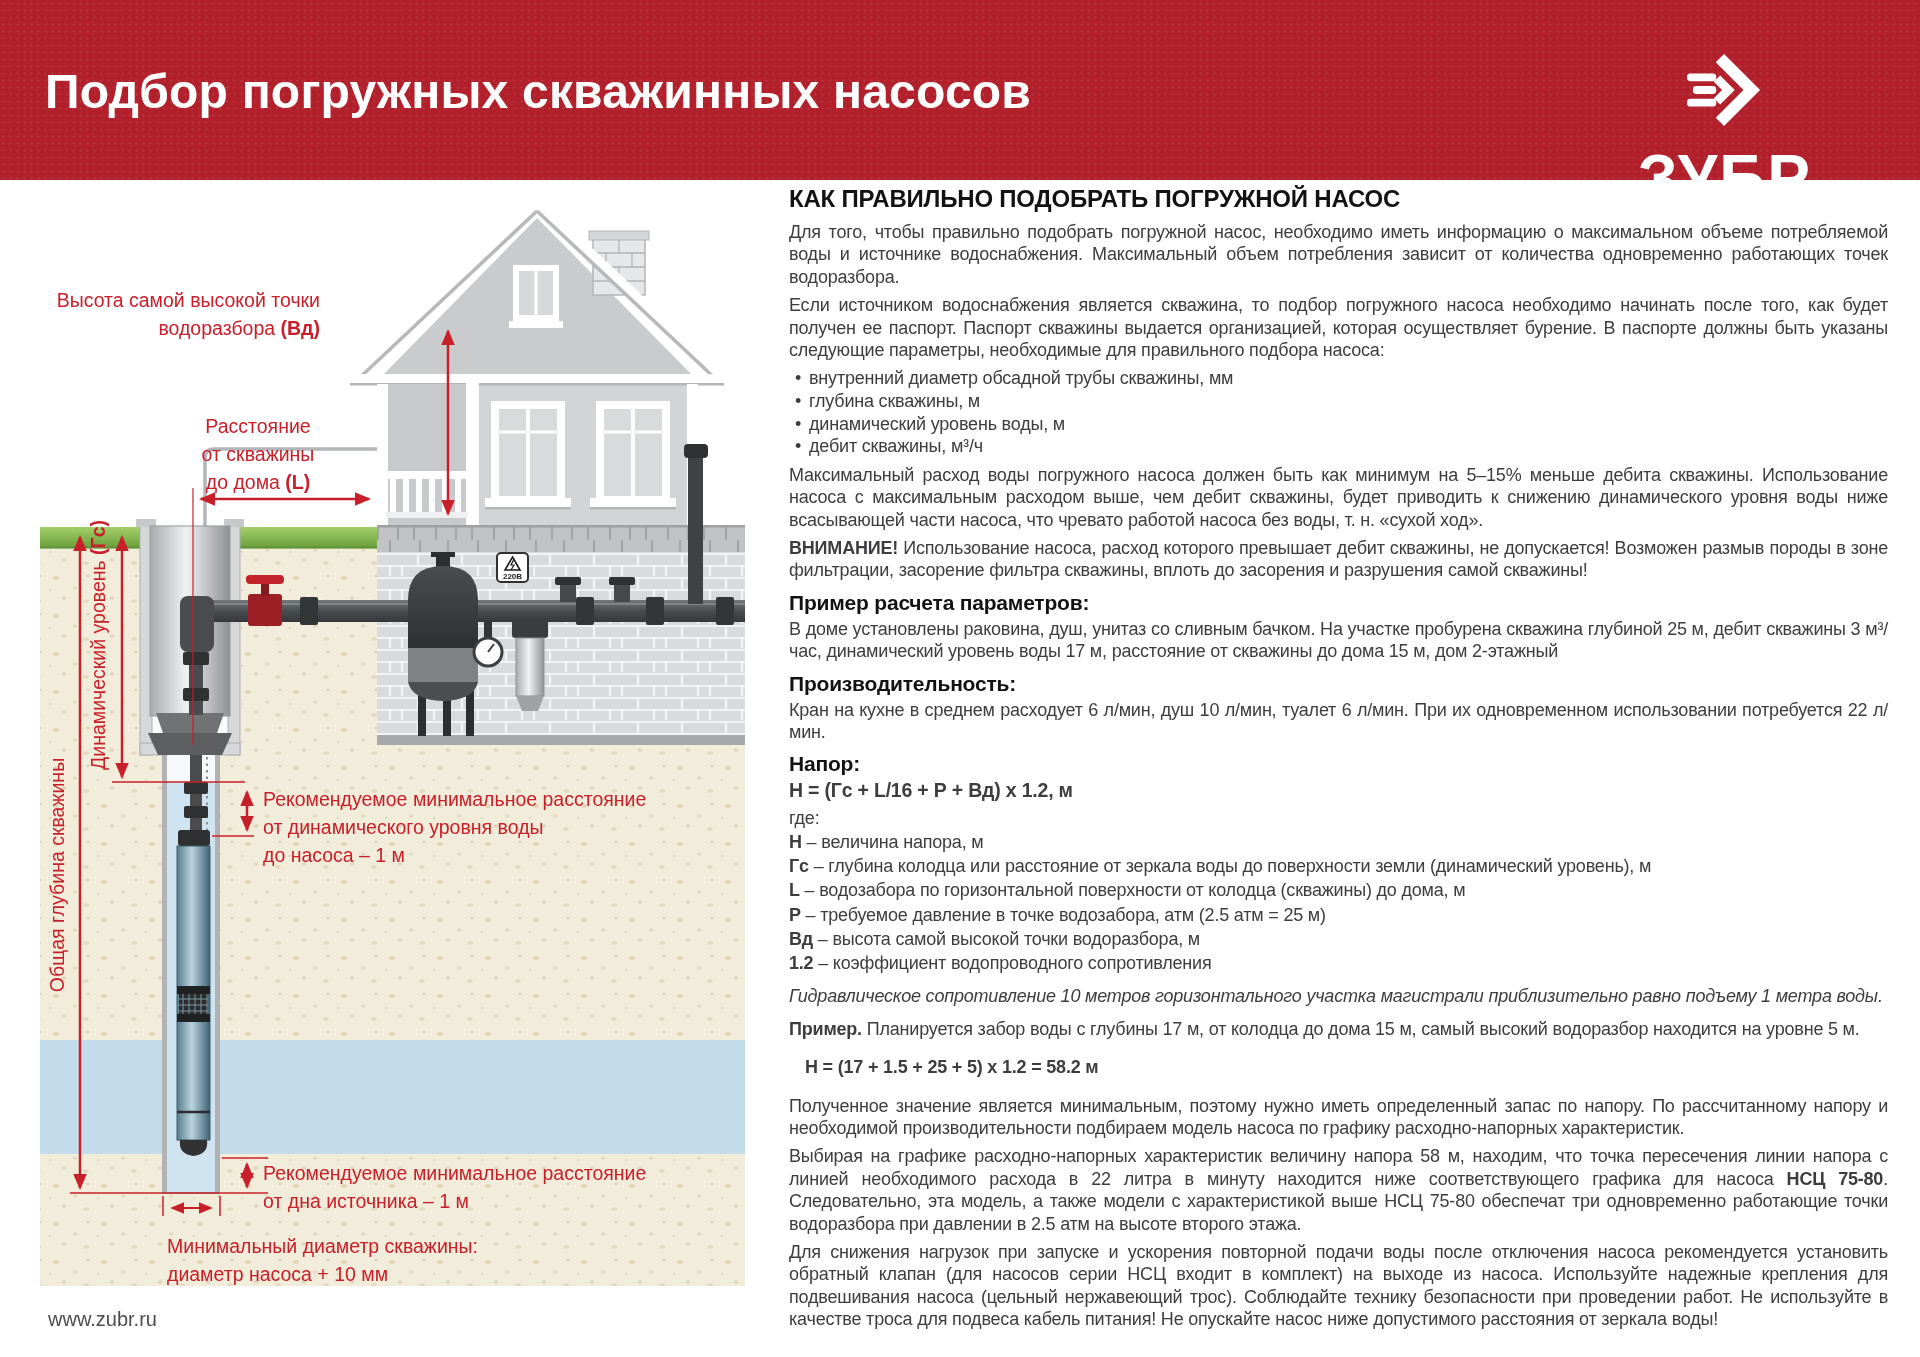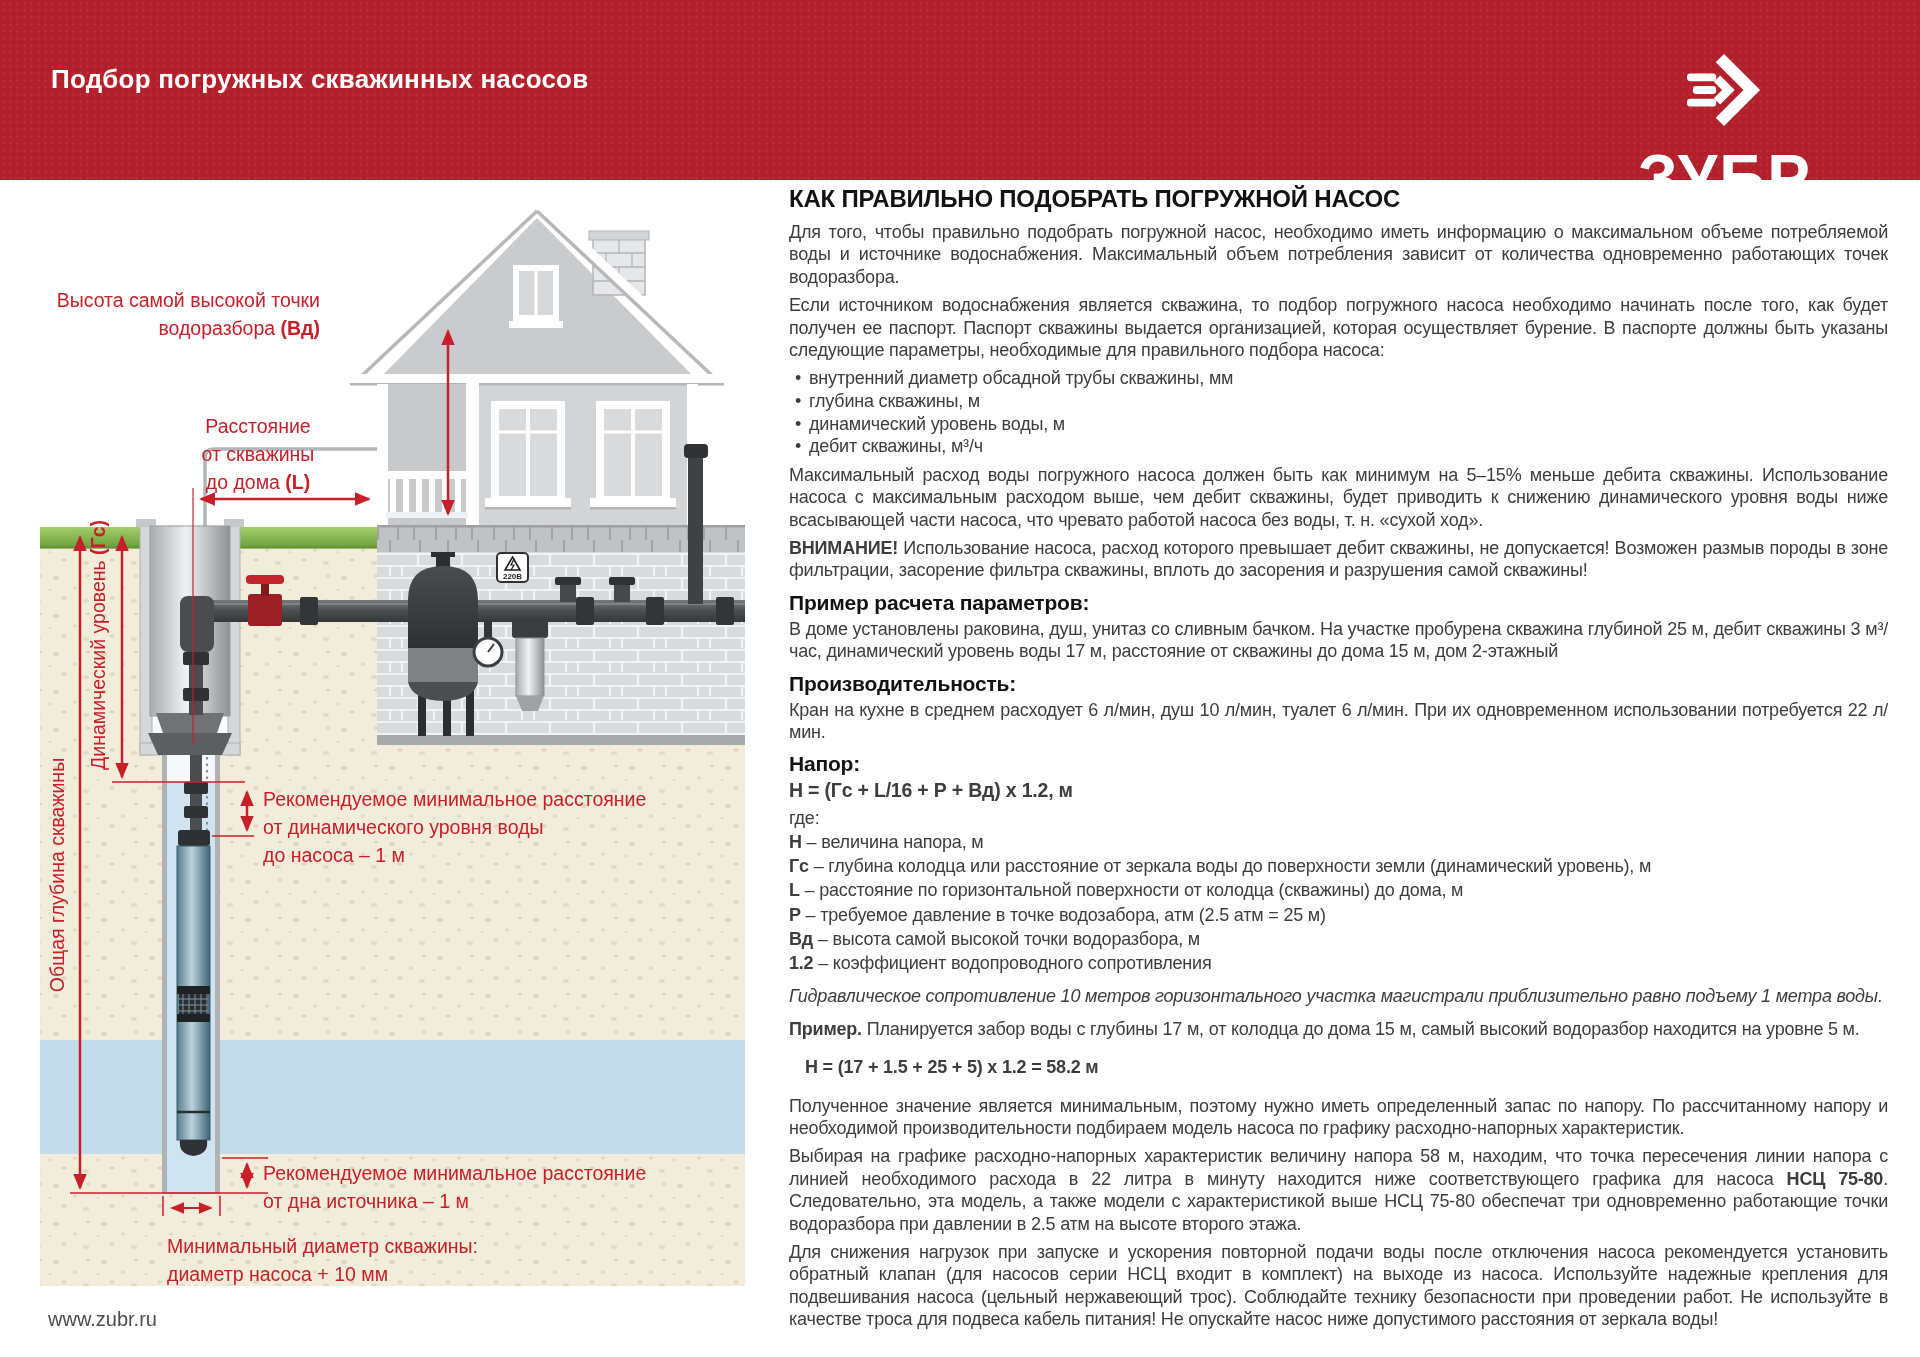--- a/index.html
+++ b/index.html
@@ -2,21 +2,21 @@
 <html><head>
 <meta charset="utf-8">
 <style>
   html,body{margin:0;padding:0;background:#fff;}
   .page{position:relative;width:1920px;height:1357px;overflow:hidden;background:#fff;
         font-family:"Liberation Sans",sans-serif;}
   
   .hdr{position:absolute;left:0;top:0;width:1920px;height:180px;background:#b2212b;
        background-image:radial-gradient(rgba(255,255,255,.07) 1.1px,rgba(0,0,0,0) 1.3px);
        background-size:7px 7px;}
-  .hdr-title{position:absolute;left:51px;top:64px;color:#fff;font-size:26px;font-weight:700;
+  .hdr-title{position:absolute;left:45px;top:64px;color:#fff;font-size:48px;font-weight:700;
              letter-spacing:.2px;white-space:nowrap;}
   .logo{position:absolute;right:108px;top:50px;display:flex;align-items:center;gap:16px;flex-direction:column;}
   .logo .brand{color:#fff;font-size:64px;font-weight:800;letter-spacing:2px;line-height:1;}
   
   .article{position:absolute;left:789px;top:185px;width:1099px;font-size:18px;line-height:22.4px;
            color:#3d3d3f;letter-spacing:-.2px;text-align:justify;}
   .article p{margin:0 0 6px;}
   .h1a{font-size:24px;line-height:27px;font-weight:700;color:#121212;margin:0 0 9px;text-align:left;}
   .h2a{font-size:21px;line-height:24px;font-weight:700;color:#121212;margin:9px 0 3px;text-align:left;}
   .blist{list-style:none;margin:0 0 6px;padding:0;text-align:left;}
@@ -342,21 +342,21 @@
 
     <div class="h2a">Производительность:</div>
     <p>Кран на кухне в среднем расходует 6 л/мин, душ 10 л/мин, туалет 6 л/мин. При их одновременном использовании потребуется 22 л/мин.</p>
 
     <div class="h2a">Напор:</div>
     <div class="formula">Н = (Гс + L/16 + Р + Вд) х 1.2, м</div>
     <div class="defs">
       <div class="where">где:</div>
       <div><b>Н</b><span> – величина напора, м</span></div>
       <div><b>Гс</b><span> – глубина колодца или расстояние от зеркала воды до поверхности земли (динамический уровень), м</span></div>
-      <div><b>L</b><span> – расстояние по горизонтальной поверхности от колодца (скважины) до дома, м</span></div>
+      <div><b>L</b><span> – водозабора по горизонтальной поверхности от колодца (скважины) до дома, м</span></div>
       <div><b>Р</b><span> – требуемое давление в точке водозабора, атм (2.5 атм = 25 м)</span></div>
       <div><b>Вд</b><span> – высота самой высокой точки водоразбора, м</span></div>
       <div><b>1.2</b><span> – коэффициент водопроводного сопротивления</span></div>
     </div>
 
     <div class="note">Гидравлическое сопротивление 10 метров горизонтального участка магистрали приблизительно равно подъему 1 метра воды.</div>
 
     <p class="exline"><b>Пример.</b><span> Планируется забор воды с глубины 17 м, от колодца до дома 15 м, самый высокий водоразбор находится на уровне 5 м.</span></p>
     <div class="f2">Н = (17 + 1.5 + 25 + 5) х 1.2 = 58.2 м</div>
     <p>Полученное значение является минимальным, поэтому нужно иметь определенный запас по напору. По рассчитанному напору и необходимой производительности подбираем модель насоса по графику расходно-напорных характеристик.</p>

